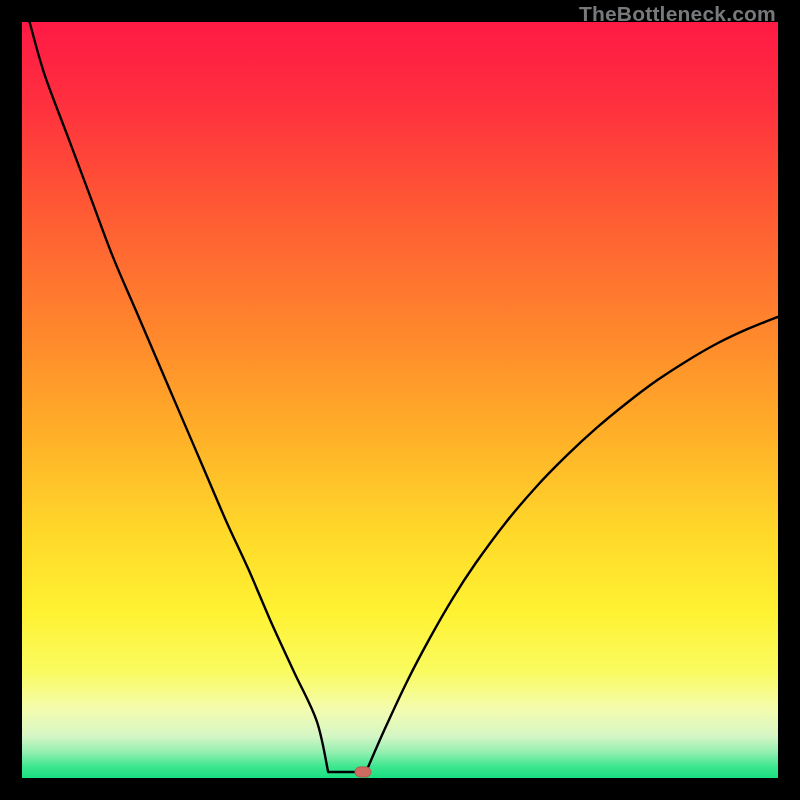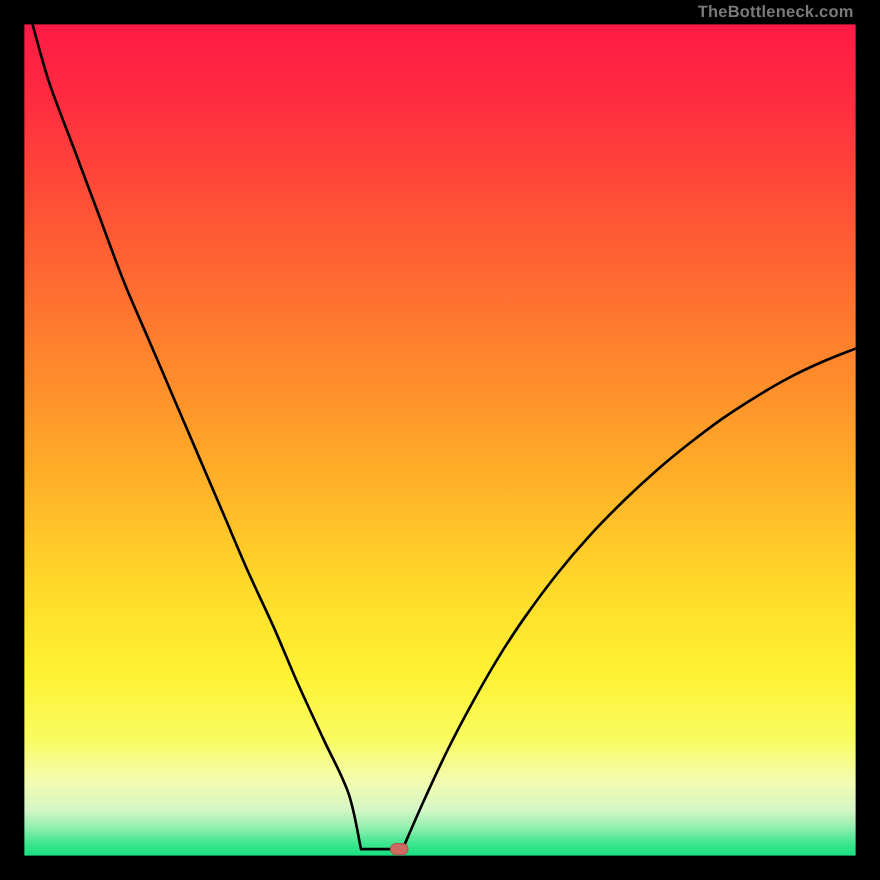--- a/index.html
+++ b/index.html
@@ -23,21 +23,21 @@
     left: 0;
     top: 0;
     width: 756px;
     height: 756px;
   }
   .watermark {
     position: absolute;
     top: 2px;
     right: 24px;
     font-family: Arial, Helvetica, sans-serif;
-    font-size: 15px;
+    font-size: 21px;
     font-weight: 600;
     color: #77797b;
     letter-spacing: 0.2px;
   }
 </style>
 </head>
 <body>
 
 <div class="frame">
   <svg class="plot-area" viewBox="0 0 756 756">

